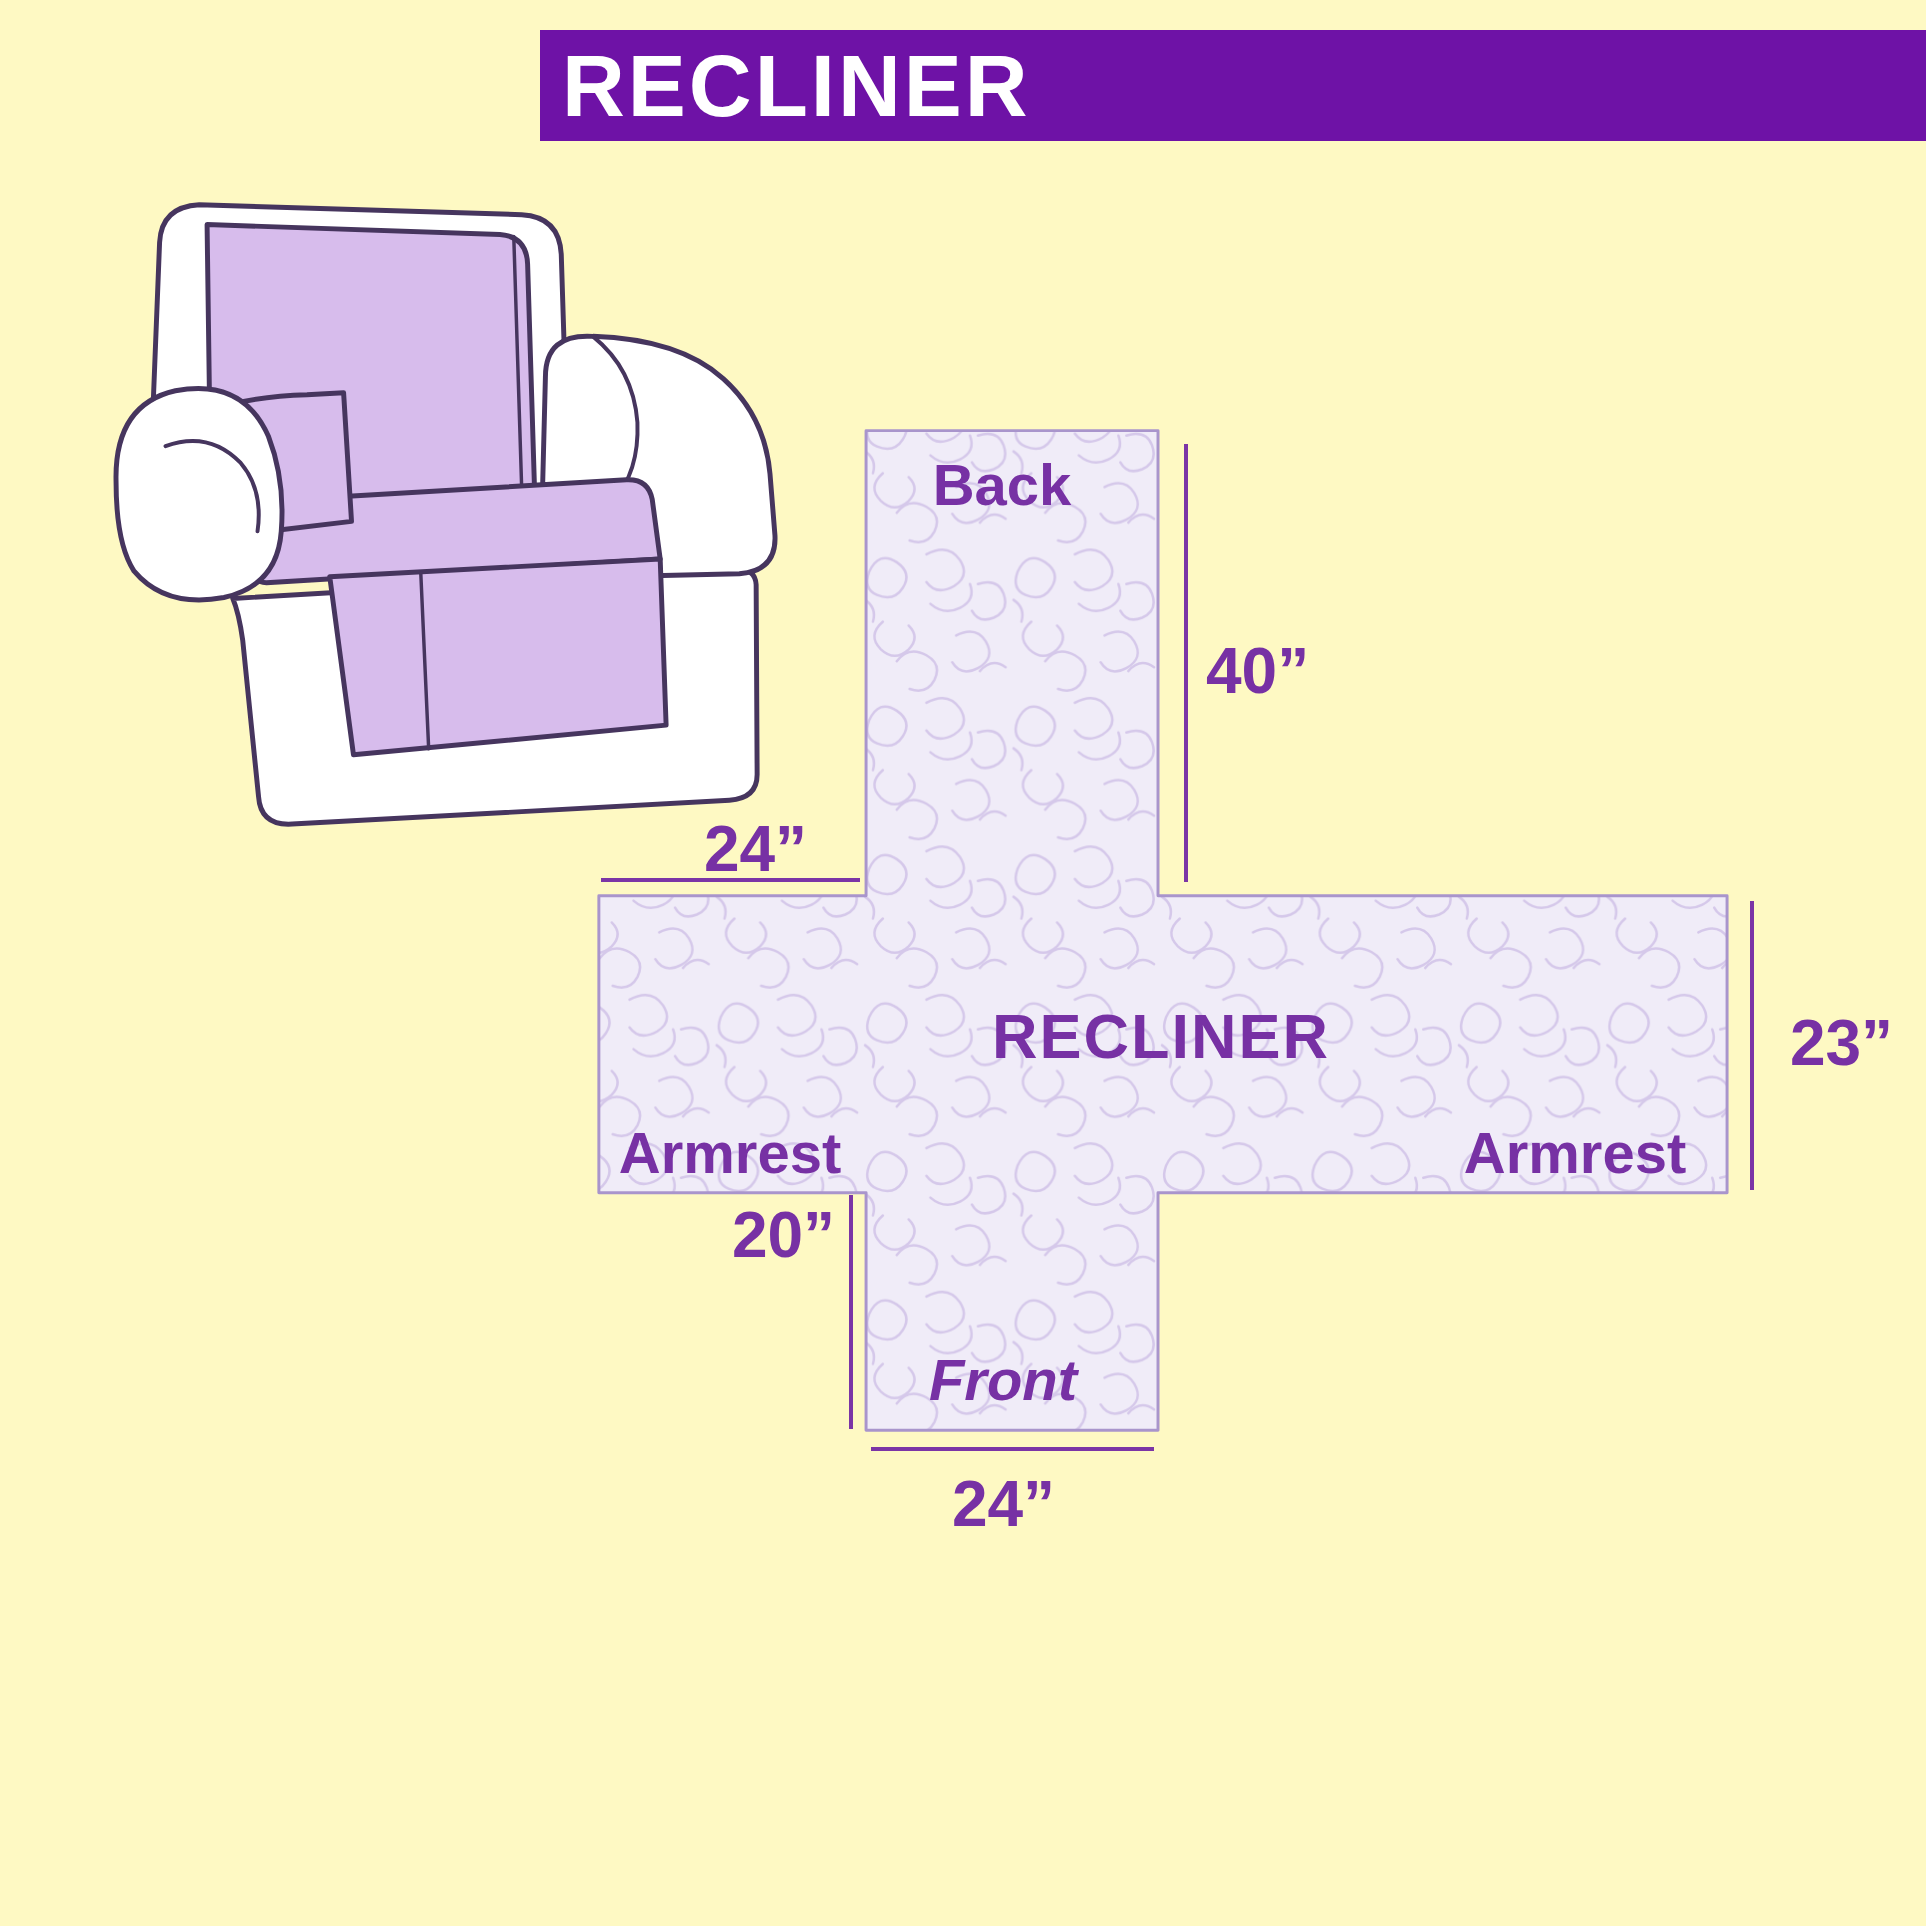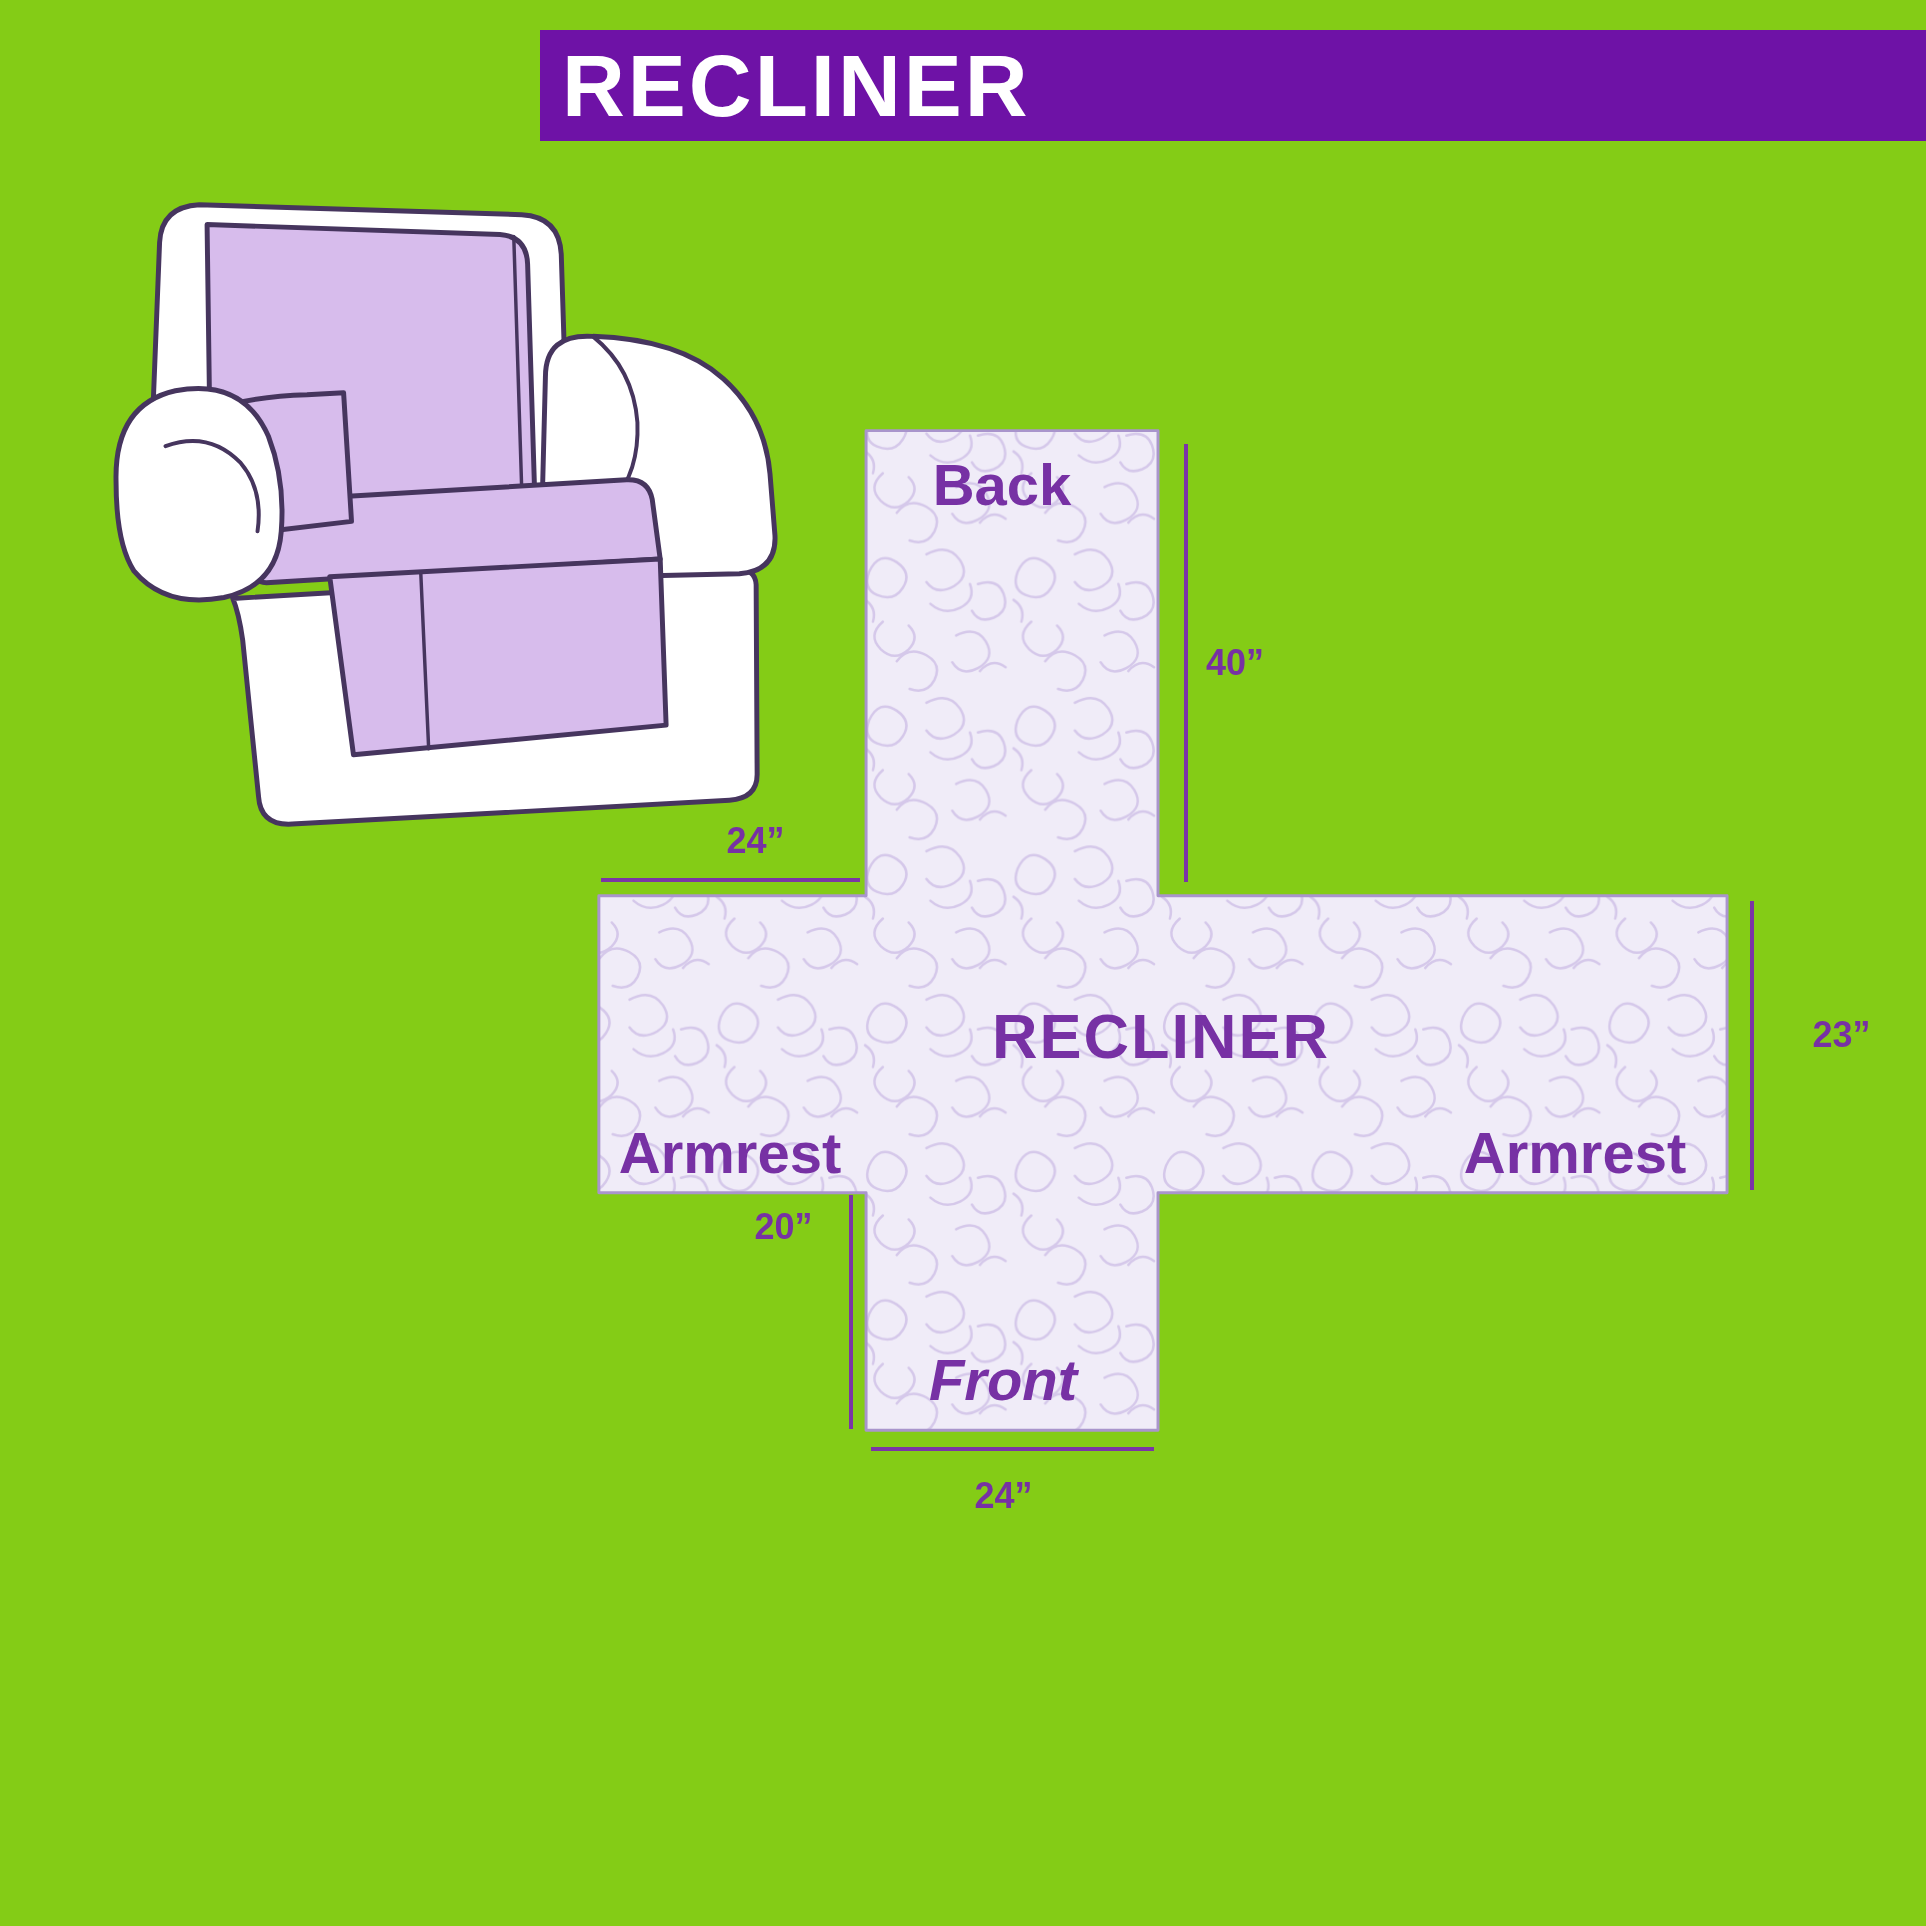--- a/index.html
+++ b/index.html
@@ -1,17 +1,17 @@
 <!DOCTYPE html>
 <html><head>
 <meta charset="utf-8">
 <style>
   html,body { margin:0; padding:0; background:#ffffff; }
   .canvas {
-    position:relative; width:1927px; height:1927px; background:#84cc16;
+    position:relative; width:1927px; height:1927px; background:#fef9c3;
     overflow:hidden; font-family:"Liberation Sans", sans-serif;
   }
 
   
   .banner {
     position:absolute; left:540px; top:30px; right:0; height:111px;
     background:#6E12A6; display:flex; align-items:center; padding-left:22px;
     box-sizing:border-box;
   }
   .banner .title {
@@ -20,21 +20,21 @@
 
   
   .chair-svg   { position:absolute; left:94px;  top:183px; }
   .diagram-svg { position:absolute; left:564px; top:396px; }
 
   
   .dlabel {
     position:absolute; color:#7731A4; font-weight:700; text-align:center; line-height:1.1;
   }
   .lbl-part { font-size:58px; }
-  .lbl-dim  { font-size:36px;margin-top:7px; }
+  .lbl-dim  { font-size:64px; }
   .lbl-center { font-size:63px; font-weight:800; letter-spacing:2px; }
 
   
   .dline { position:absolute; background:#7B35A6; }
 </style>
 </head>
 <body>
 
 <div class="canvas">
 

